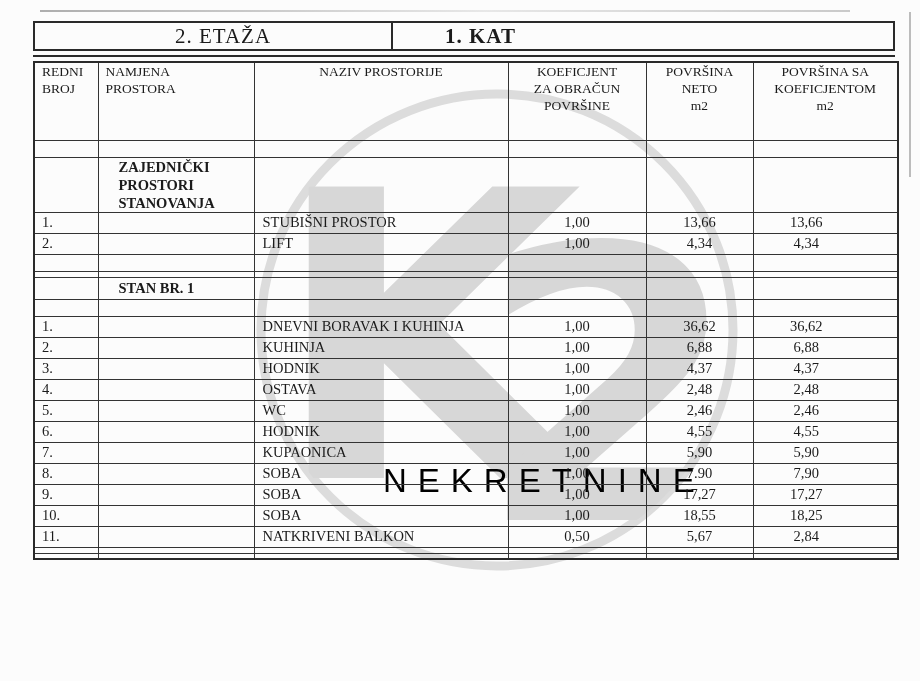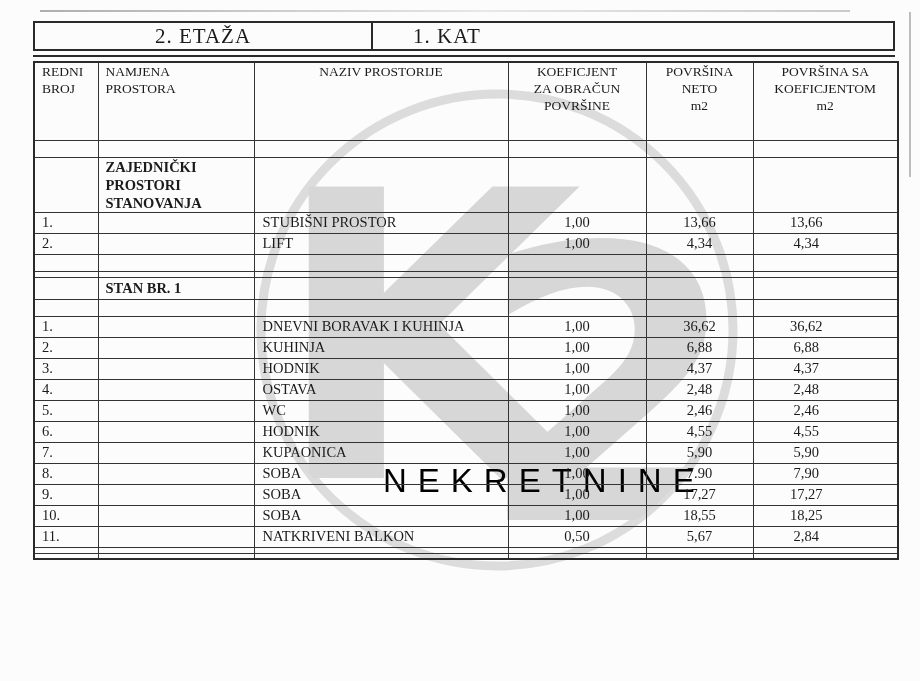--- a/index.html
+++ b/index.html
@@ -14,38 +14,38 @@
   .artifact-right{position:absolute;left:909px;top:12px;width:2px;height:165px;z-index:0;
     background:rgba(110,110,110,.45);}
   
   .watermark{position:absolute;left:212px;top:58px;width:560px;height:560px;z-index:1;}
   .brand{position:absolute;left:383px;top:462px;z-index:1;
     font-family:"Liberation Sans", sans-serif;font-size:33px;font-weight:400;
     letter-spacing:11px;color:#000000;}
   
   .banner{position:absolute;left:33px;top:21px;width:862px;height:30px;z-index:2;
     border:2px solid #2a2a2a;box-sizing:border-box;display:flex;}
-  .banner-cell{display:flex;align-items:center;font-size:21px;letter-spacing:1px;}
+  .banner-cell{display:flex;align-items:center;font-size:21px;letter-spacing:1px;padding-left:20px;}
   .banner-left{width:336px;border-right:2px solid #2a2a2a;justify-content:center;}
-  .banner-right{flex:1;padding-left:40px;font-weight:normal;}
+  .banner-right{flex:1;padding-left:52px;font-weight:bold;}
   .banner-underline{position:absolute;left:33px;top:55px;width:862px;height:2px;
     background:#2a2a2a;z-index:2;}
   
   table.area{position:absolute;left:33px;top:61px;width:864px;z-index:2;
     border-collapse:collapse;table-layout:fixed;font-size:14.5px;
     border:2px solid #2a2a2a;}
   .area th,.area td{border:1px solid #333;padding:0 4px;white-space:pre-line;
     overflow:hidden;background:transparent;}
   .area thead th{font-weight:normal;font-size:13.5px;line-height:17px;
     vertical-align:top;text-align:center;}
   .area thead tr{height:78px;}
   .area th.c-no,.area th.c-nam{text-align:left;padding-left:7px;}
   
   .area td.c-no{text-align:left;padding-left:7px;}
-  .area td.c-nam{text-align:left;padding-left:7px;font-weight:bold;line-height:18px;}
+  .area td.c-nam{text-align:left;padding-left:20px;font-weight:bold;line-height:18px;}
   .area td.c-naz{text-align:left;padding-left:8px;}
   .area td.c-koef,.area td.c-neto,.area td.c-sak{text-align:center;}
   .area td.c-sak{padding-right:42px;}
   
   tr.data{height:21px;}
   tr.spacer{height:17px;}
   tr.sliver{height:6px;}
   tr.section{height:22px;}
   tr.total{height:30px;}
   tr.total td.c-naz,tr.total td.c-neto,tr.total td.c-sak{font-weight:bold;font-size:14px;}

